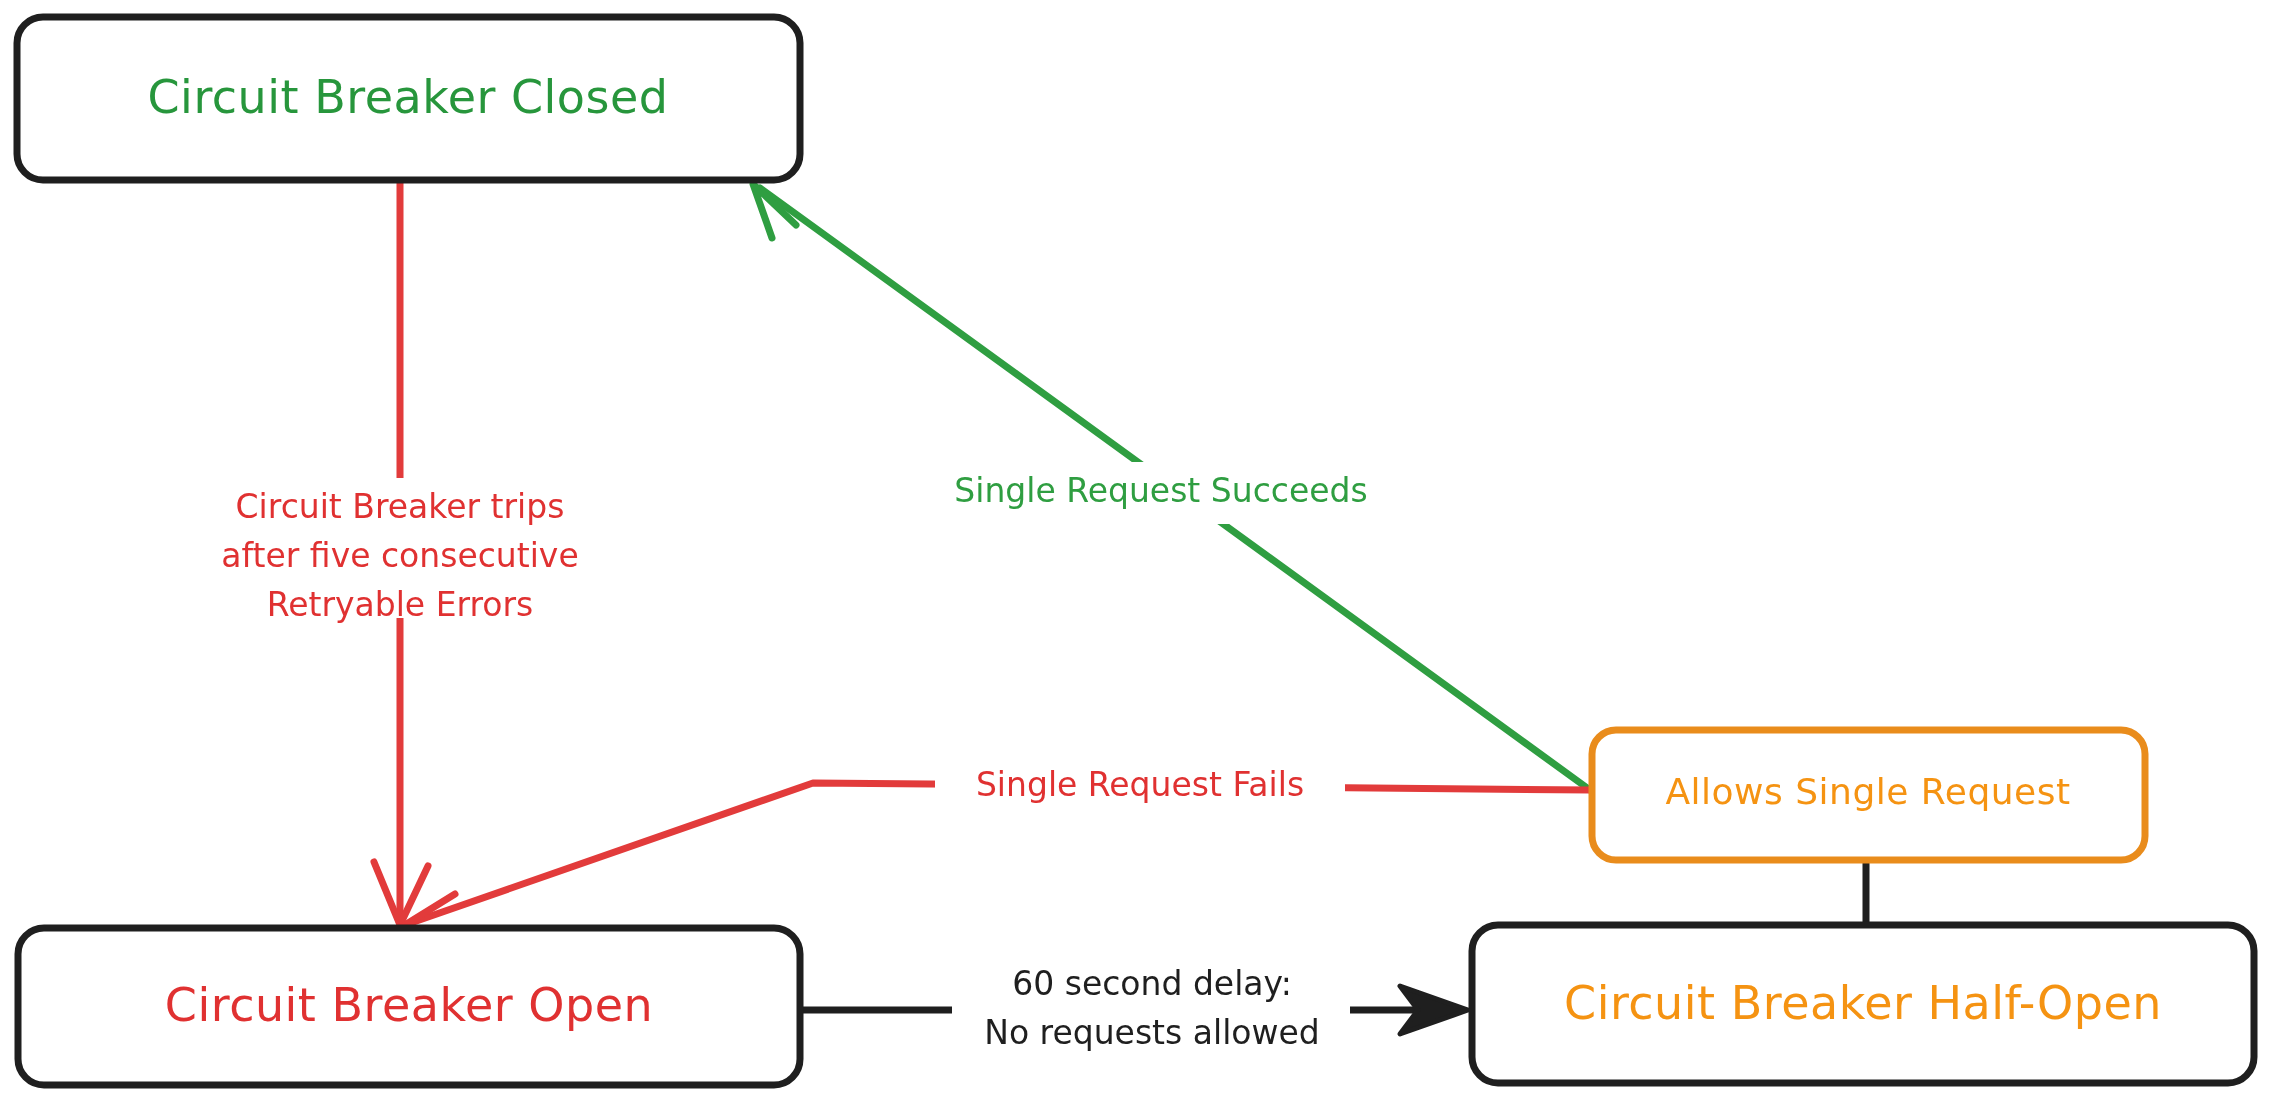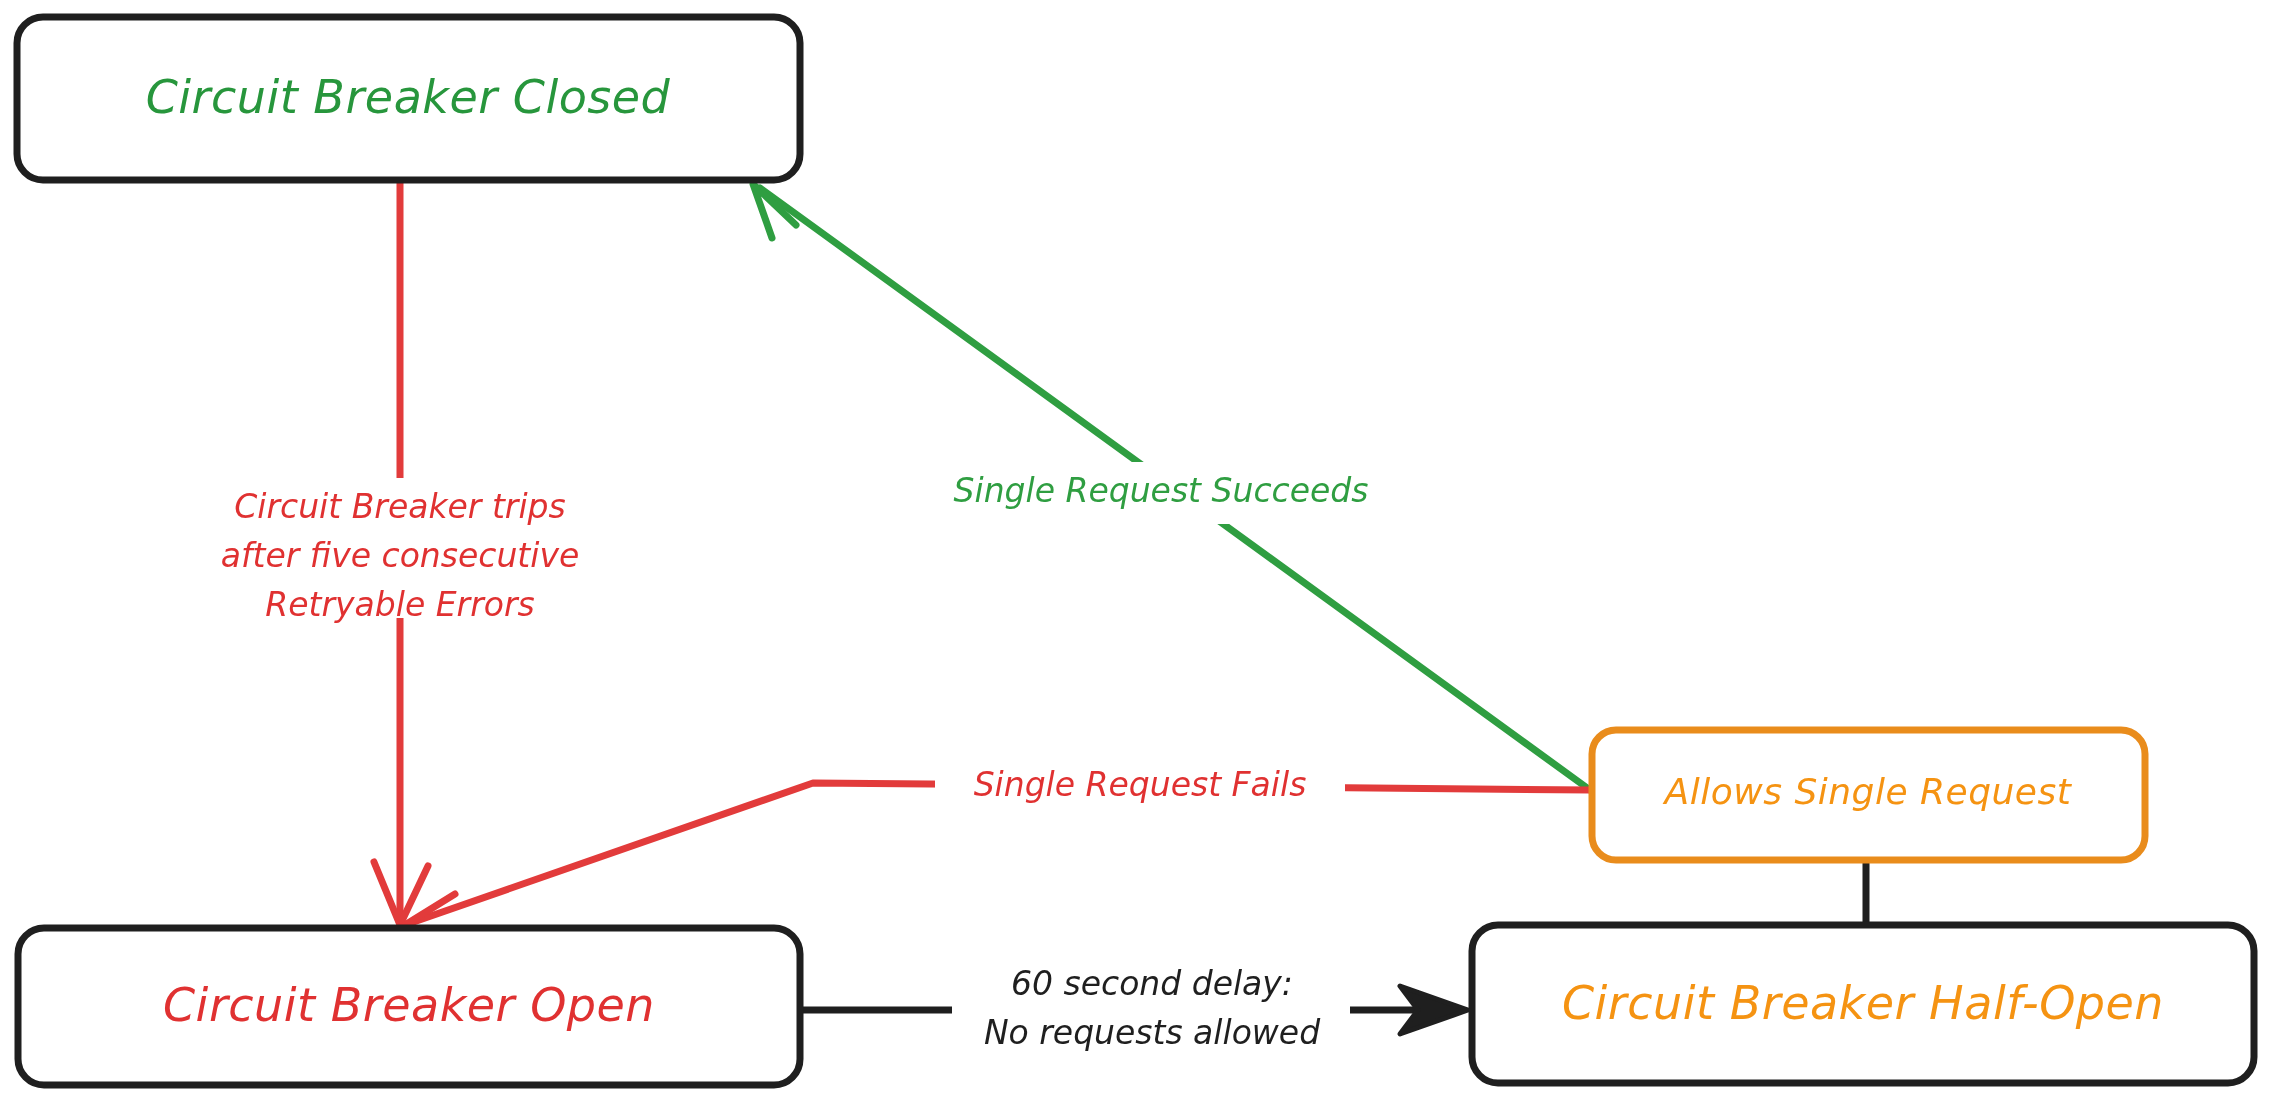--- a/index.html
+++ b/index.html
@@ -12,21 +12,20 @@
     width: 2272px;
     height: 1107px;
     font-family: "DejaVu Sans", sans-serif;
     overflow: hidden;
   }
   #diagram-root {
     position: relative;
     width: 2272px;
     height: 1107px;
     background: #ffffff;
-    font-style: italic;
   }
   svg#flowchart {
     position: absolute;
     top: 0;
     left: 0;
     width: 2272px;
     height: 1107px;
     display: block;
   }
   .node-shape {

